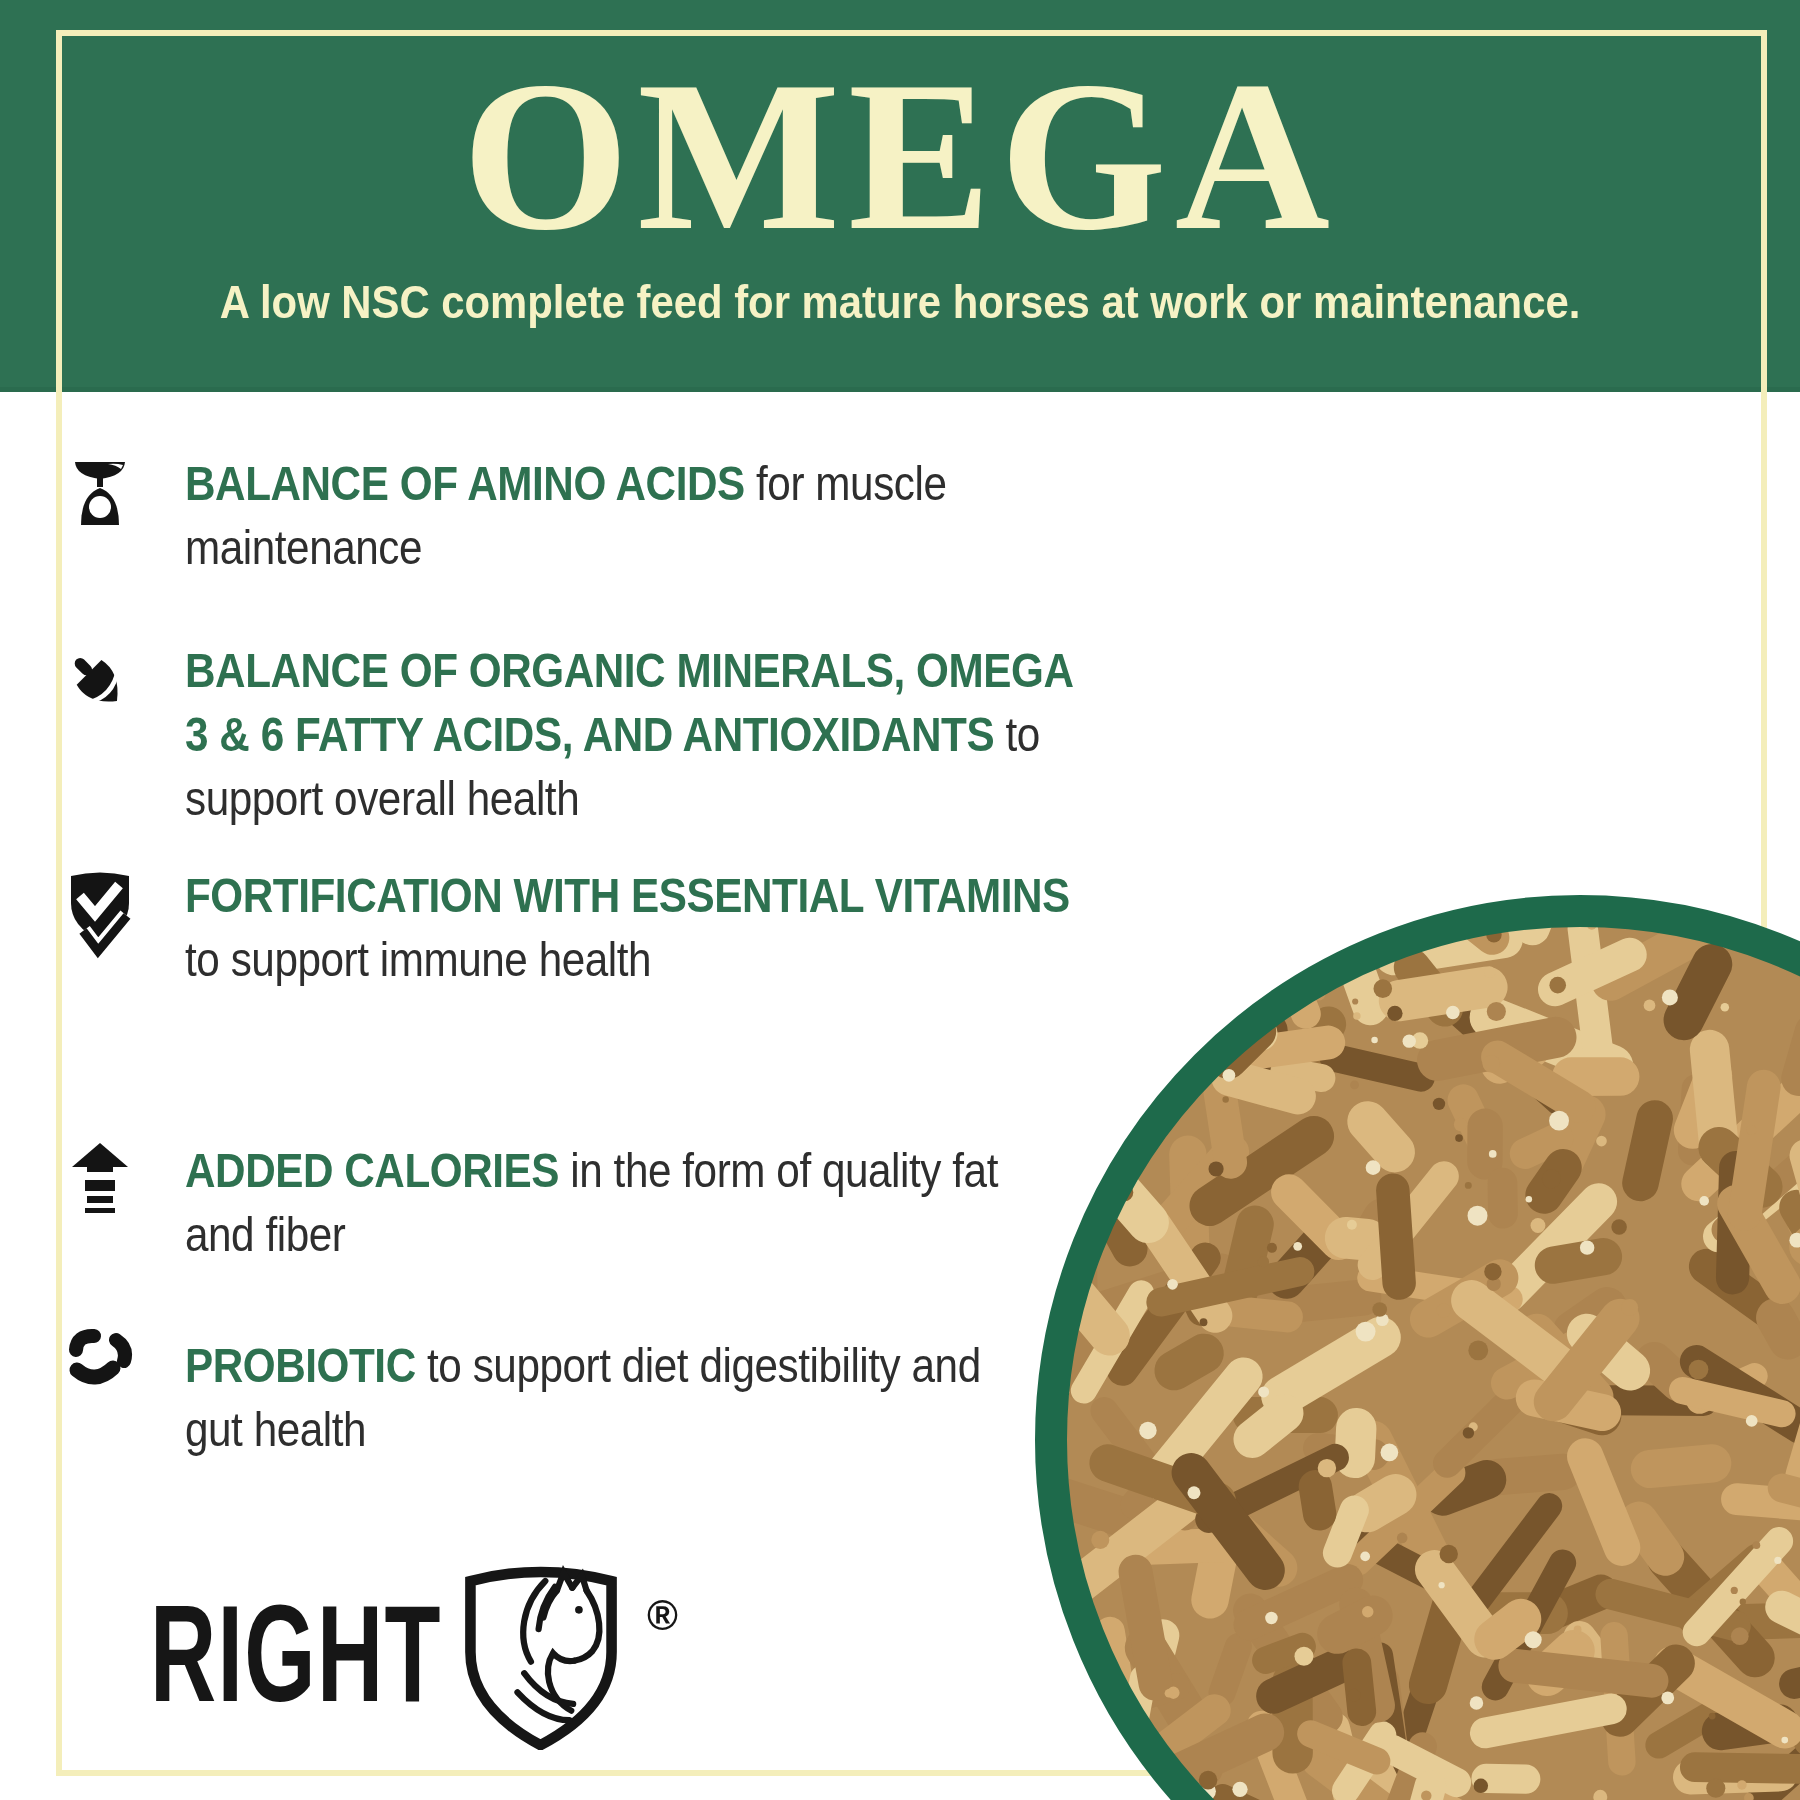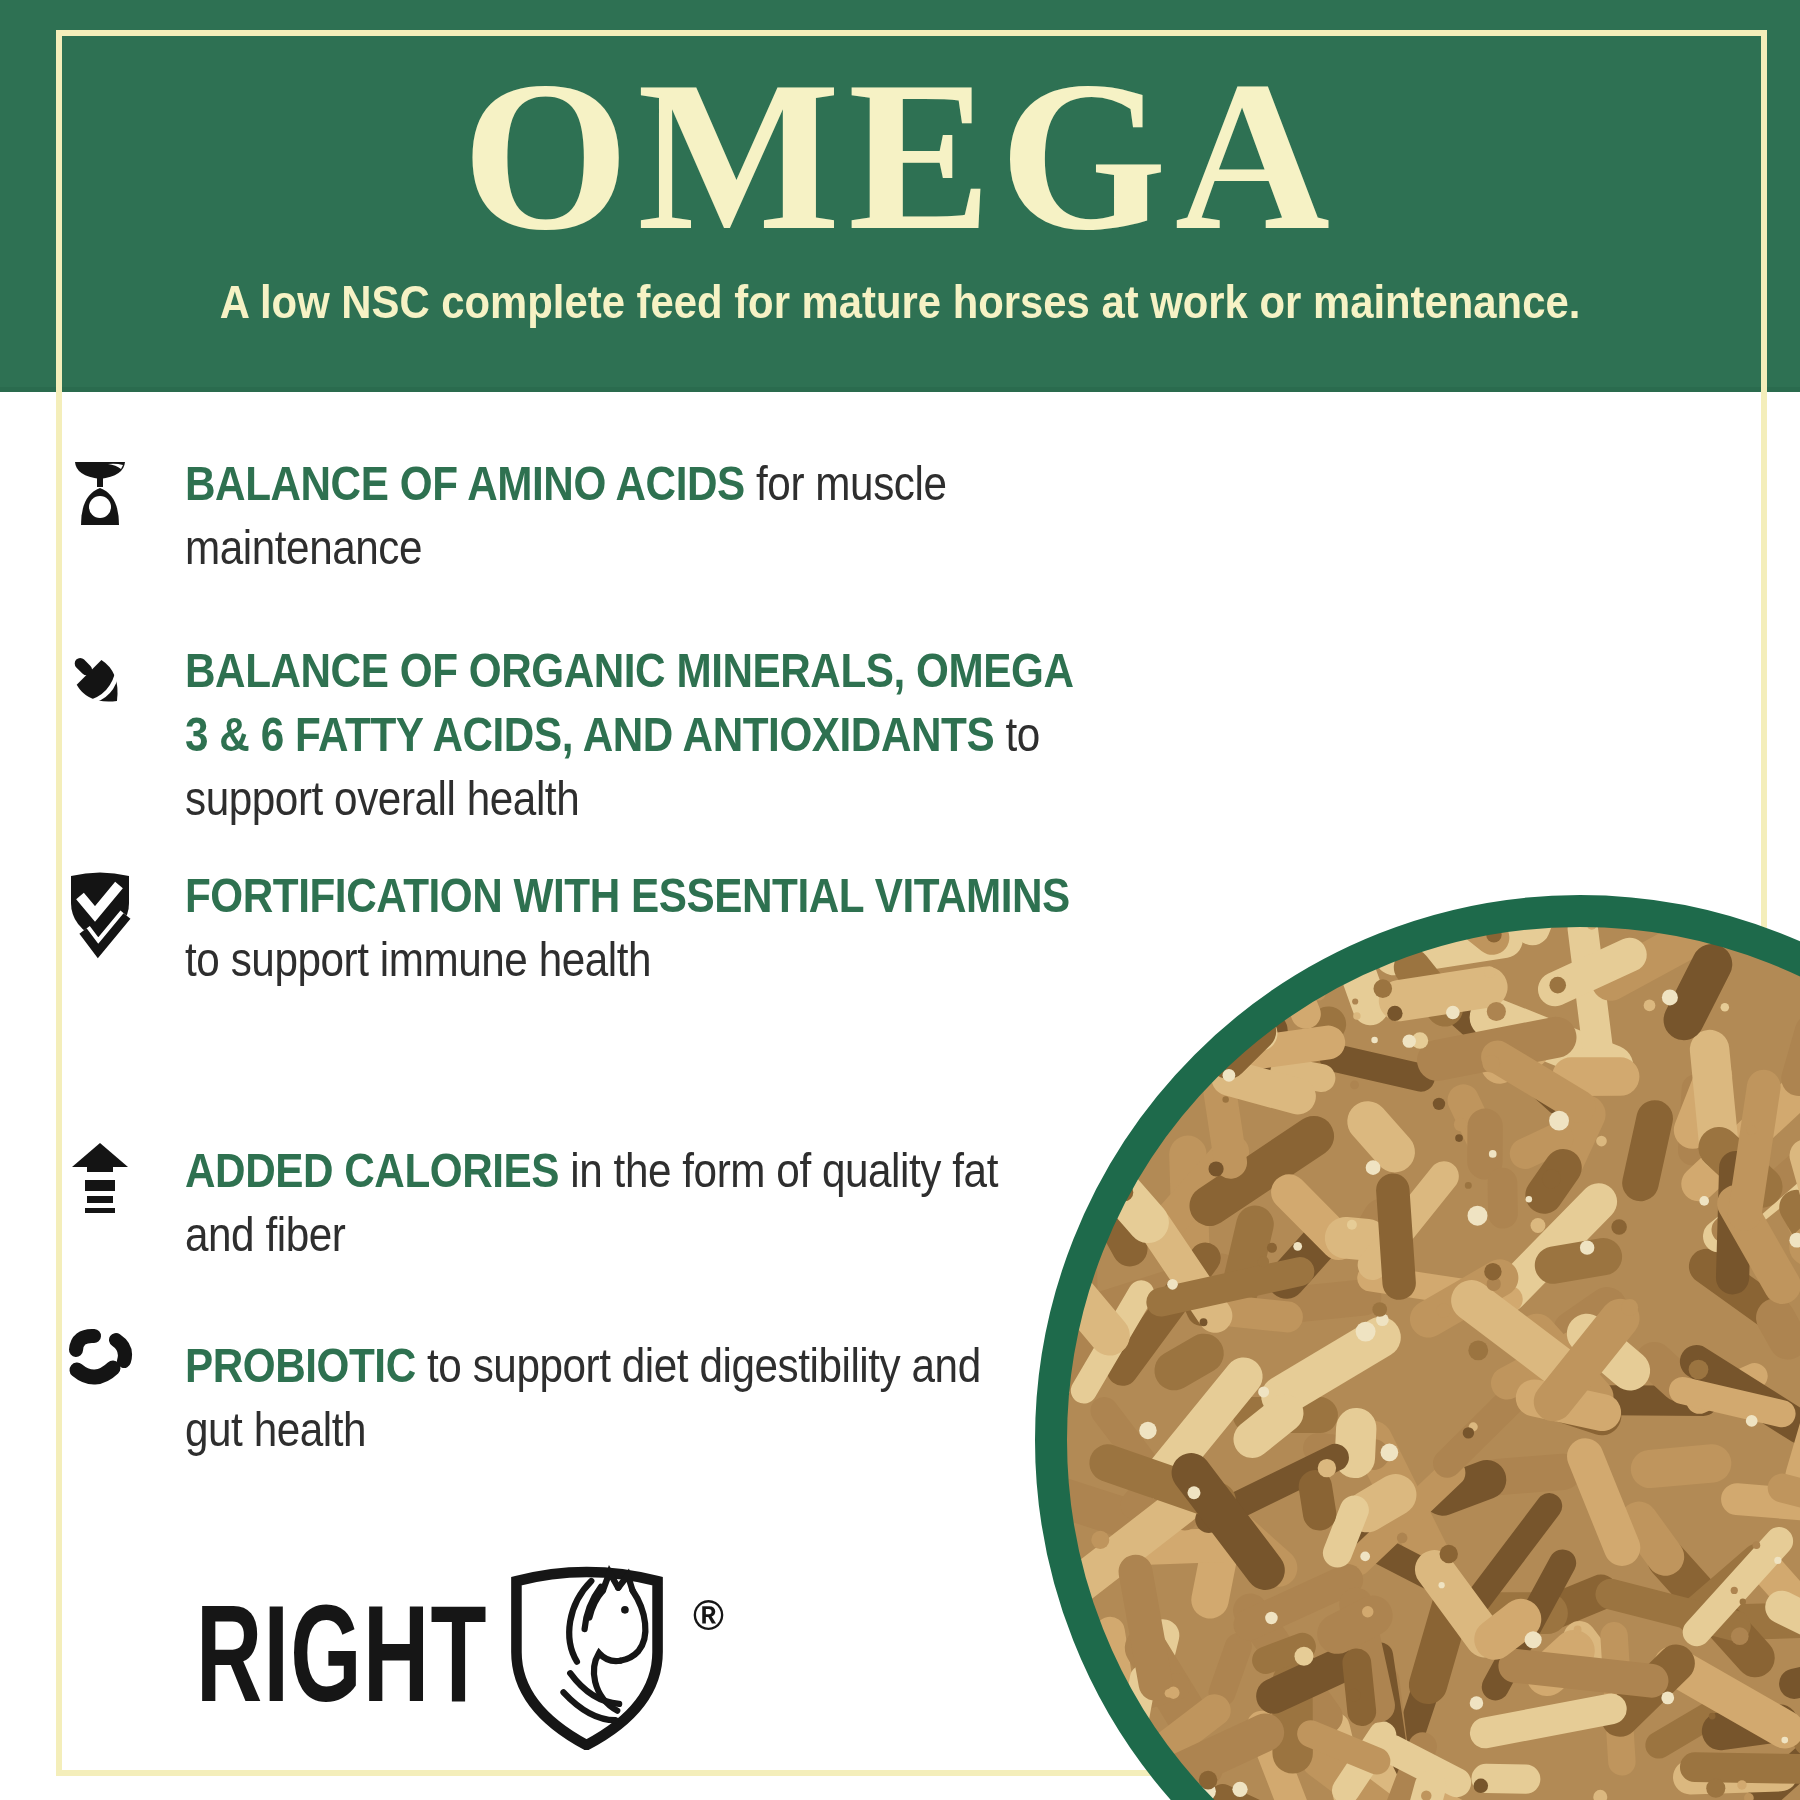--- a/index.html
+++ b/index.html
@@ -23,21 +23,21 @@
   
   .bullet{position:absolute;left:62px;display:flex;align-items:flex-start;z-index:2;}
   .icon-cell{width:76px;display:flex;justify-content:center;flex:none;}
   .btext{margin-left:47px;font-size:48px;line-height:64px;color:var(--text-dark);
          transform:scaleX(0.88);transform-origin:0 0;white-space:nowrap;letter-spacing:-0.5px;}
   .btext .strong{font-weight:700;color:var(--text-green);}
   .icon-cell svg{display:block;}
 
   
   .logo{position:absolute;left:150px;top:1558px;display:flex;align-items:flex-start;z-index:2;color:var(--logo-black);}
-  .logo-word{height:192px;overflow:visible;margin-left:46px;}
+  .logo-word{height:192px;overflow:visible;}
   .logo-word span{display:inline-block;font-weight:700;font-size:137px;line-height:192px;
                   transform:scaleX(0.669);transform-origin:0 50%;letter-spacing:2px;white-space:nowrap;}
   .logo-right-box{width:285px;}
   .logo-choice-box{width:360px;}
   .logo-shield{margin:0 16px 0 20px;flex:none;}
   .logo-reg{font-size:42px;font-weight:700;margin:34px 0 0 4px;}
 
   
   .photo-circle{position:absolute;left:1035px;top:895px;width:1090px;height:1090px;z-index:3;}
 </style>

